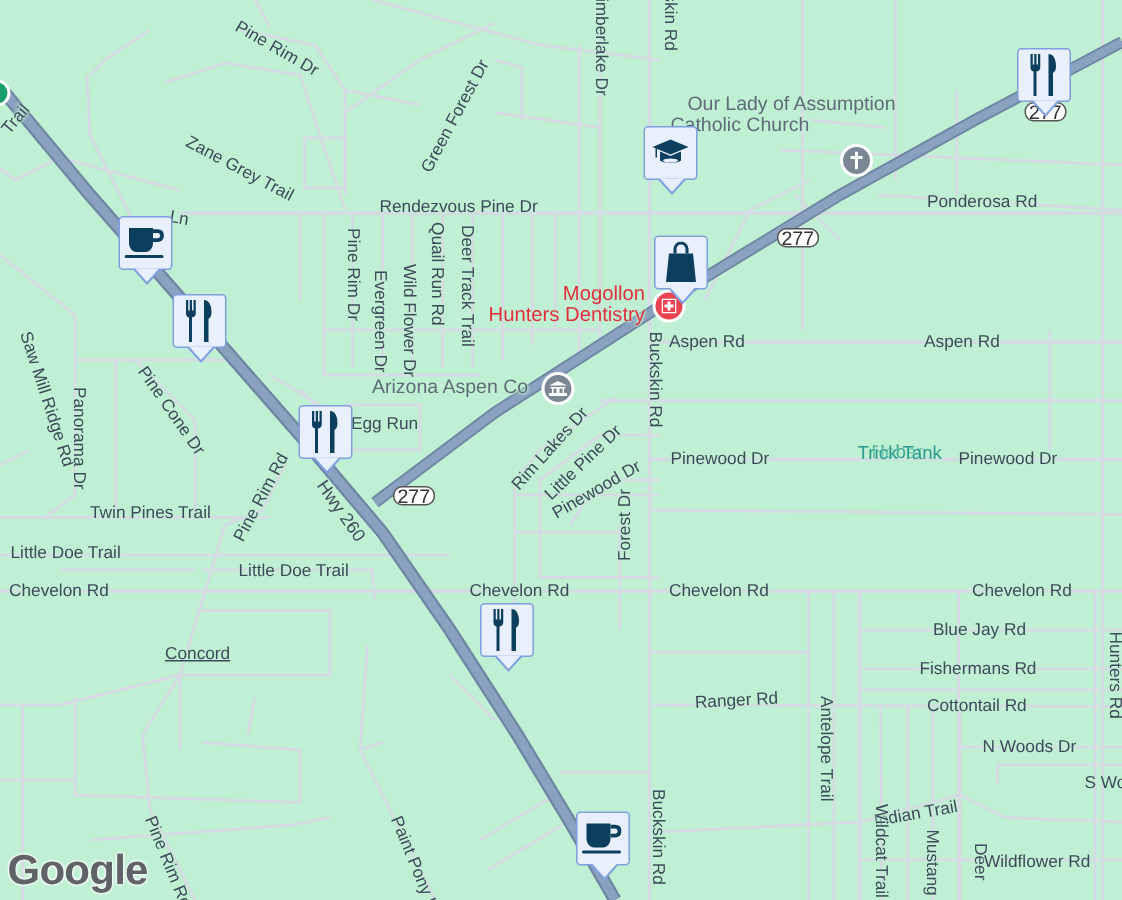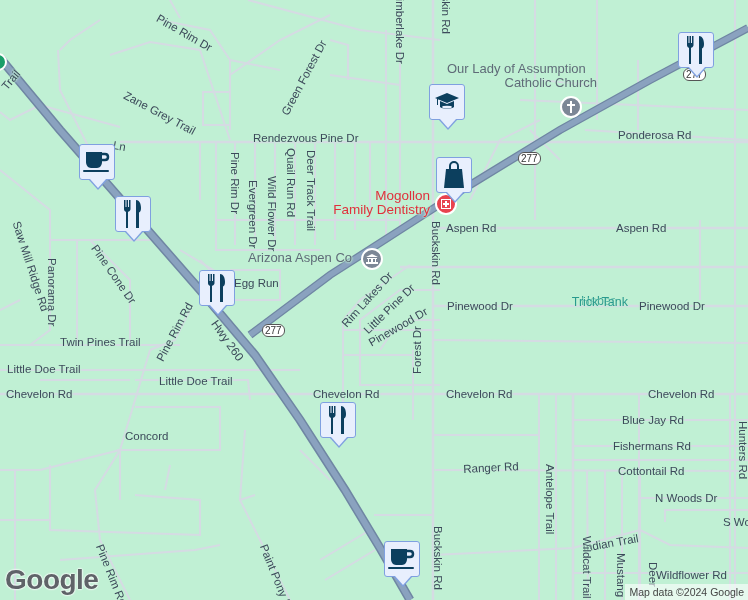--- a/index.html
+++ b/index.html
@@ -12,21 +12,21 @@
   .lbl.poi { font-size:13px; color:#5f6b78; text-align:right; }
   .lbl.red { font-size:13.5px; color:#e0303c; text-align:right; }
   .lbl.water { font-size:12.5px; color:#2a9a8e; text-align:center; }
   .pin { position:absolute; width:36px; height:36px; background:#e8effd; border:1px solid #7fa0e0; border-radius:3px;
          box-sizing:border-box; display:flex; align-items:center; justify-content:center; }
   .pin::after { content:""; position:absolute; left:10px; bottom:-9px; width:0; height:0;
          border-left:8px solid transparent; border-right:8px solid transparent; border-top:9px solid #e8effd; }
   .pin::before { content:""; position:absolute; left:9px; bottom:-11px; width:0; height:0;
          border-left:9px solid transparent; border-right:9px solid transparent; border-top:10px solid #7fa0e0; }
   .circ { position:absolute; width:18px; height:18px; border-radius:50%; display:flex; align-items:center; justify-content:center; }
-  .shield { position:absolute; font-size:10px; color:#333; background:#fff; border:1px solid #555; border-radius:6px;
+  .shield { position:absolute; font-size:13px; color:#333; background:#fff; border:1px solid #555; border-radius:6px;
             padding:0 2px; line-height:11px;text-align:center; }
   .google { position:absolute; left:5px; bottom:4px; font-size:28px; font-weight:bold; color:#5f6368;
             text-shadow:0 0 2px #fff,0 0 2px #fff,0 0 2px #fff; letter-spacing:-0.5px; }
   .attrib { position:absolute; right:0; bottom:0; font-size:10.5px; color:#444; background:rgba(255,255,255,0.6); padding:2px 4px; }
 </style>
 </head>
 <body>
 
 <div id="map">
   <svg class="base" width="748" height="600" viewBox="0 0 748 600">
@@ -180,50 +180,50 @@
   <div class="lbl" style="left:155px;top:358px;transform:rotate(-62deg);">Pine Rim Rd</div>
   <div class="lbl" style="left:7px;top:364px;">Little Doe Trail</div>
   <div class="lbl" style="left:159px;top:376px;">Little Doe Trail</div>
   <div class="lbl" style="left:6px;top:389px;">Chevelon Rd</div>
   <div class="lbl" style="left:313px;top:389px;">Chevelon Rd</div>
   <div class="lbl" style="left:446px;top:389px;">Chevelon Rd</div>
   <div class="lbl" style="left:648px;top:389px;">Chevelon Rd</div>
   <div class="lbl" style="left:622px;top:415px;">Blue Jay Rd</div>
   <div class="lbl" style="left:613px;top:441px;">Fishermans Rd</div>
   <div class="lbl" style="left:734px;top:421px;transform:rotate(90deg) translate(0,-14px);">Hunters Rd</div>
-  <div class="lbl" style="left:125px;top:431px;">Concord</div>
+  <div class="lbl" style="left:110px;top:431px;text-decoration:underline;">Concord</div>
   <div class="lbl" style="left:463px;top:464px;transform:rotate(-3deg);">Ranger Rd</div>
   <div class="lbl" style="left:618px;top:466px;">Cottontail Rd</div>
   <div class="lbl" style="left:542px;top:464px;transform:rotate(90deg) translate(0,-13px);">Antelope Trail</div>
   <div class="lbl" style="left:655px;top:493px;">N Woods Dr</div>
   <div class="lbl" style="left:723px;top:517px;">S Wo</div>
   <div class="lbl" style="left:582px;top:543px;transform:rotate(-10deg);">Indian Trail</div>
   <div class="lbl" style="left:579px;top:536px;transform:rotate(90deg) translate(0,-13px);">Wildcat Trail</div>
   <div class="lbl" style="left:613px;top:553px;transform:rotate(90deg) translate(0,-13px);">Mustang</div>
   <div class="lbl" style="left:645px;top:562px;transform:rotate(90deg) translate(0,-13px);">Deer</div>
   <div class="lbl" style="left:656px;top:570px;">Wildflower Rd</div>
   <div class="lbl" style="left:430px;top:526px;transform:rotate(90deg) translate(0,-13px);">Buckskin Rd</div>
   <div class="lbl" style="left:104px;top:543px;transform:rotate(68deg);">Pine Rim Rd</div>
   <div class="lbl" style="left:268px;top:543px;transform:rotate(68deg);">Paint Pony Ln</div>
   <div class="lbl" style="left:219px;top:318px;transform:rotate(55deg);font-size:12px;">Hwy 260</div>
 
 
   <div>
-    <div class="lbl poi" style="left:447px;top:62px;text-align:left;width:150px;">Our Lady of Assumption</div>
-    <div class="lbl poi" style="left:447px;top:76px;text-align:right;width:150px;">Catholic Church</div>
+    <div class="lbl poi" style="left:447px;top:62px;text-align:right;width:150px;">Our Lady of Assumption</div>
+    <div class="lbl poi" style="left:447px;top:76px;text-align:left;width:150px;">Catholic Church</div>
     <div class="circ" style="left:560px;top:96px;background:#7c8796;border:2px solid #fff;">
       <svg width="10" height="12" viewBox="0 0 10 12">
           <path d="M4 0h2v3h3v2H6v7H4V5H1V3h3z" fill="#fff"></path>
         </svg>
     </div>
   </div>
 
   <div>
     <div class="lbl red" style="left:300px;top:189px;width:130px;">Mogollon</div>
-    <div class="lbl red" style="left:300px;top:203px;width:130px;">Family Dentistry</div>
+    <div class="lbl red" style="left:300px;top:203px;width:130px;">Hunters Dentistry</div>
     <div class="circ" style="left:435px;top:193px;background:#e8434f;border:2px solid #fff;">
       <svg width="10" height="10" viewBox="0 0 10 10">
           <rect x="0.5" y="0.5" width="9" height="9" fill="none" stroke="#fff" stroke-width="1"></rect>
           <path d="M4 2h2v2h2v2H6v2H4V6H2V4h2z" fill="#fff"></path>
         </svg>
     </div>
   </div>
 
   <div>
     <div class="lbl poi" style="left:248px;top:251px;">Arizona Aspen Co</div>
@@ -280,14 +280,13 @@
   </div>
   <div class="pin" style="left:384px;top:541px;">
     <svg width="28" height="24" viewBox="0 0 28 24">
         <path d="M3 2h16v10c0 3-2 6-5 6H8c-3 0-5-3-5-6z" fill="#0c3f5e"></path>
         <path d="M19 4h3c2 0 3 1 3 3s-1 3-3 3h-3" stroke="#0c3f5e" stroke-width="2.5" fill="none"></path>
         <rect x="0" y="20" width="26" height="2" rx="1" fill="#0c3f5e"></rect>
       </svg>
   </div>
 
   <div class="google">Google</div>
-  <div class="attrib">Map data ©2024 Google</div>
 </div>
 
 </body></html>

